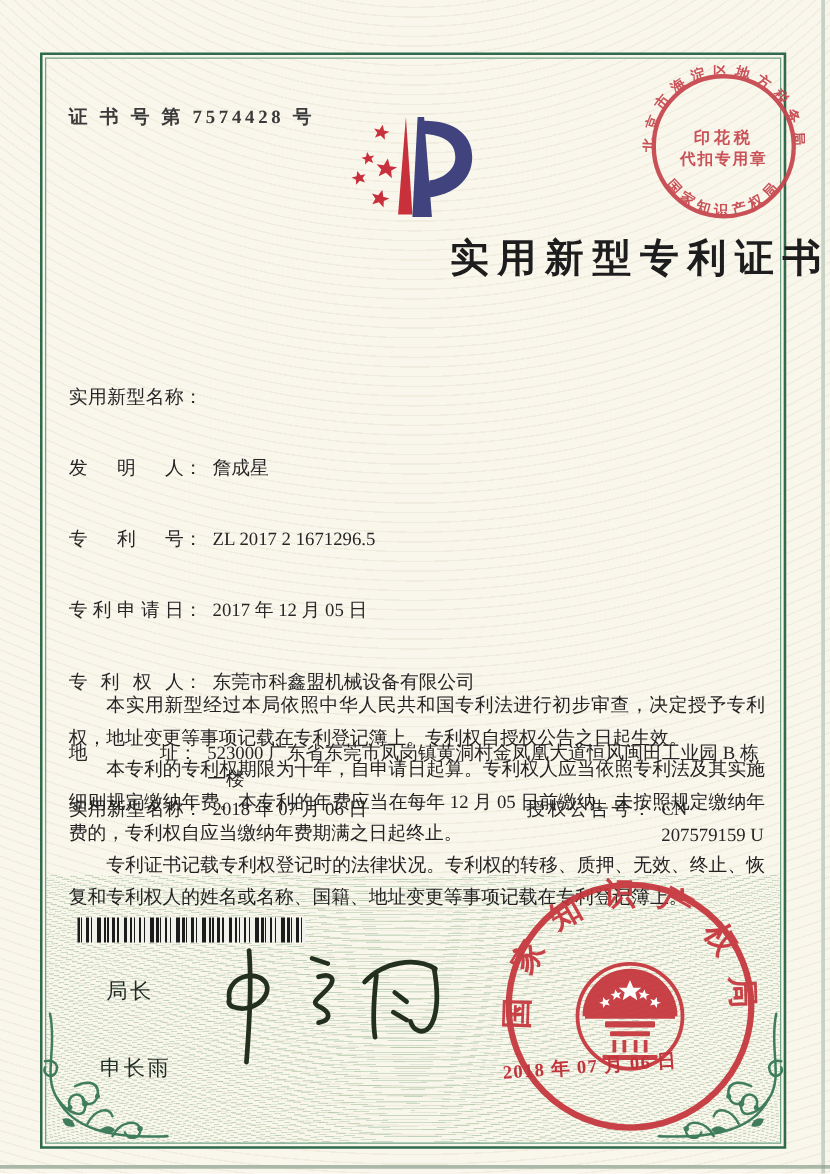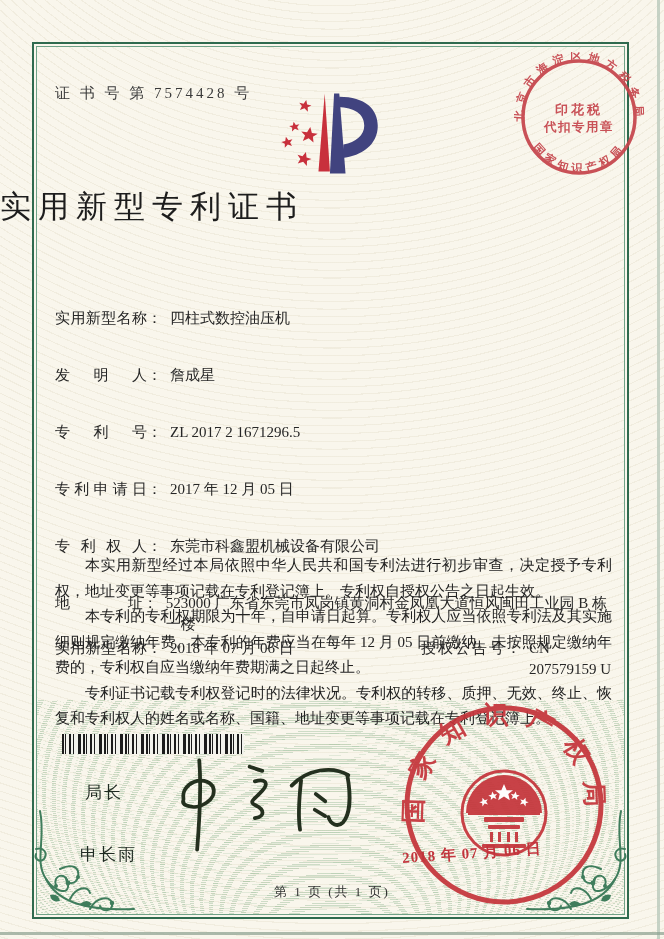--- a/index.html
+++ b/index.html
@@ -22,28 +22,28 @@
     pointer-events:none;
   }
   .guilloche{
     position:absolute; left:35px; right:38px; top:700px; bottom:23px;
     background:linear-gradient(#edf4e6, #ddecd6);
     background-image:
       repeating-radial-gradient(130% 95% at 50% 135%, rgba(105,158,110,.30) 0 1.4px, transparent 1.4px 7px),
       repeating-radial-gradient(120% 100% at 45% -30%, rgba(120,170,125,.18) 0 1px, transparent 1px 9px);
   }
 
-  .cert-no{position:absolute;left:55px;top:84px;font-size:15px;letter-spacing:3px;color:#3a3a3a;}
+  .cert-no{position:absolute;left:55px;top:84px;font-size:15px;letter-spacing:3px;color:#3a3a3a;font-weight:bold;}
 
   .logo{position:absolute;left:280px;top:84px;width:104px;height:96px;}
 
   .tax-stamp{position:absolute;left:514px;top:52px;width:130px;height:130px;opacity:.92;}
 
-  .title{position:absolute;left:0;top:186px;width:100%;text-align:left;
-    font-size:31px;font-weight:normal;letter-spacing:7px;color:#1d1d1d;}
+  .title{position:absolute;left:0;top:186px;width:100%;text-align:right;
+    font-size:31px;font-weight:bold;letter-spacing:7px;color:#1d1d1d;}
 
   .fields{position:absolute;left:55px;top:272px;width:560px;font-size:15px;}
   .field-row{display:flex;align-items:flex-start;line-height:21px;margin-bottom:25px;margin-top:36px;}
   .field-row.address{margin-bottom:3px;}
   .f-label{display:inline-block;width:92px;text-align:justify;text-align-last:justify;white-space:nowrap;}
   .f-colon{margin-right:8px;}
   .f-value{max-width:452px;}
   .grant-row{position:relative;display:flex;line-height:21px;}
   .grant-right{position:absolute;left:318px;top:0;display:flex;}
   .grant-right .f-label{width:auto;margin-right:0;letter-spacing:2px;margin-left:48px;}
@@ -157,21 +157,20 @@
     <text x="65" y="62" text-anchor="middle" font-size="13" font-weight="bold" fill="#c5444b" letter-spacing="3">印花税</text>
     <text x="65" y="79" text-anchor="middle" font-size="12.5" font-weight="bold" fill="#c5444b" letter-spacing="1.5">代扣专用章</text>
   </svg>
 
   <div class="title">实用新型专利证书</div>
 
   <div class="fields">
     <div class="field-row">
       <span class="f-label">实用新型名称</span>
         <span class="f-colon">：</span>
-      <span class="f-value">四柱式数控油压机</span>
     </div>
     <div class="field-row">
       <span class="f-label">发明人</span>
         <span class="f-colon">：</span>
       <span class="f-value">詹成星</span>
     </div>
     <div class="field-row">
       <span class="f-label">专利号</span>
         <span class="f-colon">：</span>
       <span class="f-value">ZL 2017 2 1671296.5</span>
@@ -250,15 +249,14 @@
         <rect x="90" y="131" width="3" height="10"></rect>
         <rect x="98" y="131" width="3" height="10"></rect>
         <rect x="107" y="131" width="3" height="10"></rect>
         <rect x="115" y="131" width="3" height="10"></rect>
         <rect x="82" y="143" width="44" height="4" rx="1"></rect>
       </g>
     </g>
   </svg>
   <div class="seal-date">2018 年 07 月 06 日</div>
 
-  <div class="footer">第 1 页 (共 1 页)</div>
 
 </div>
 
 </body></html>

